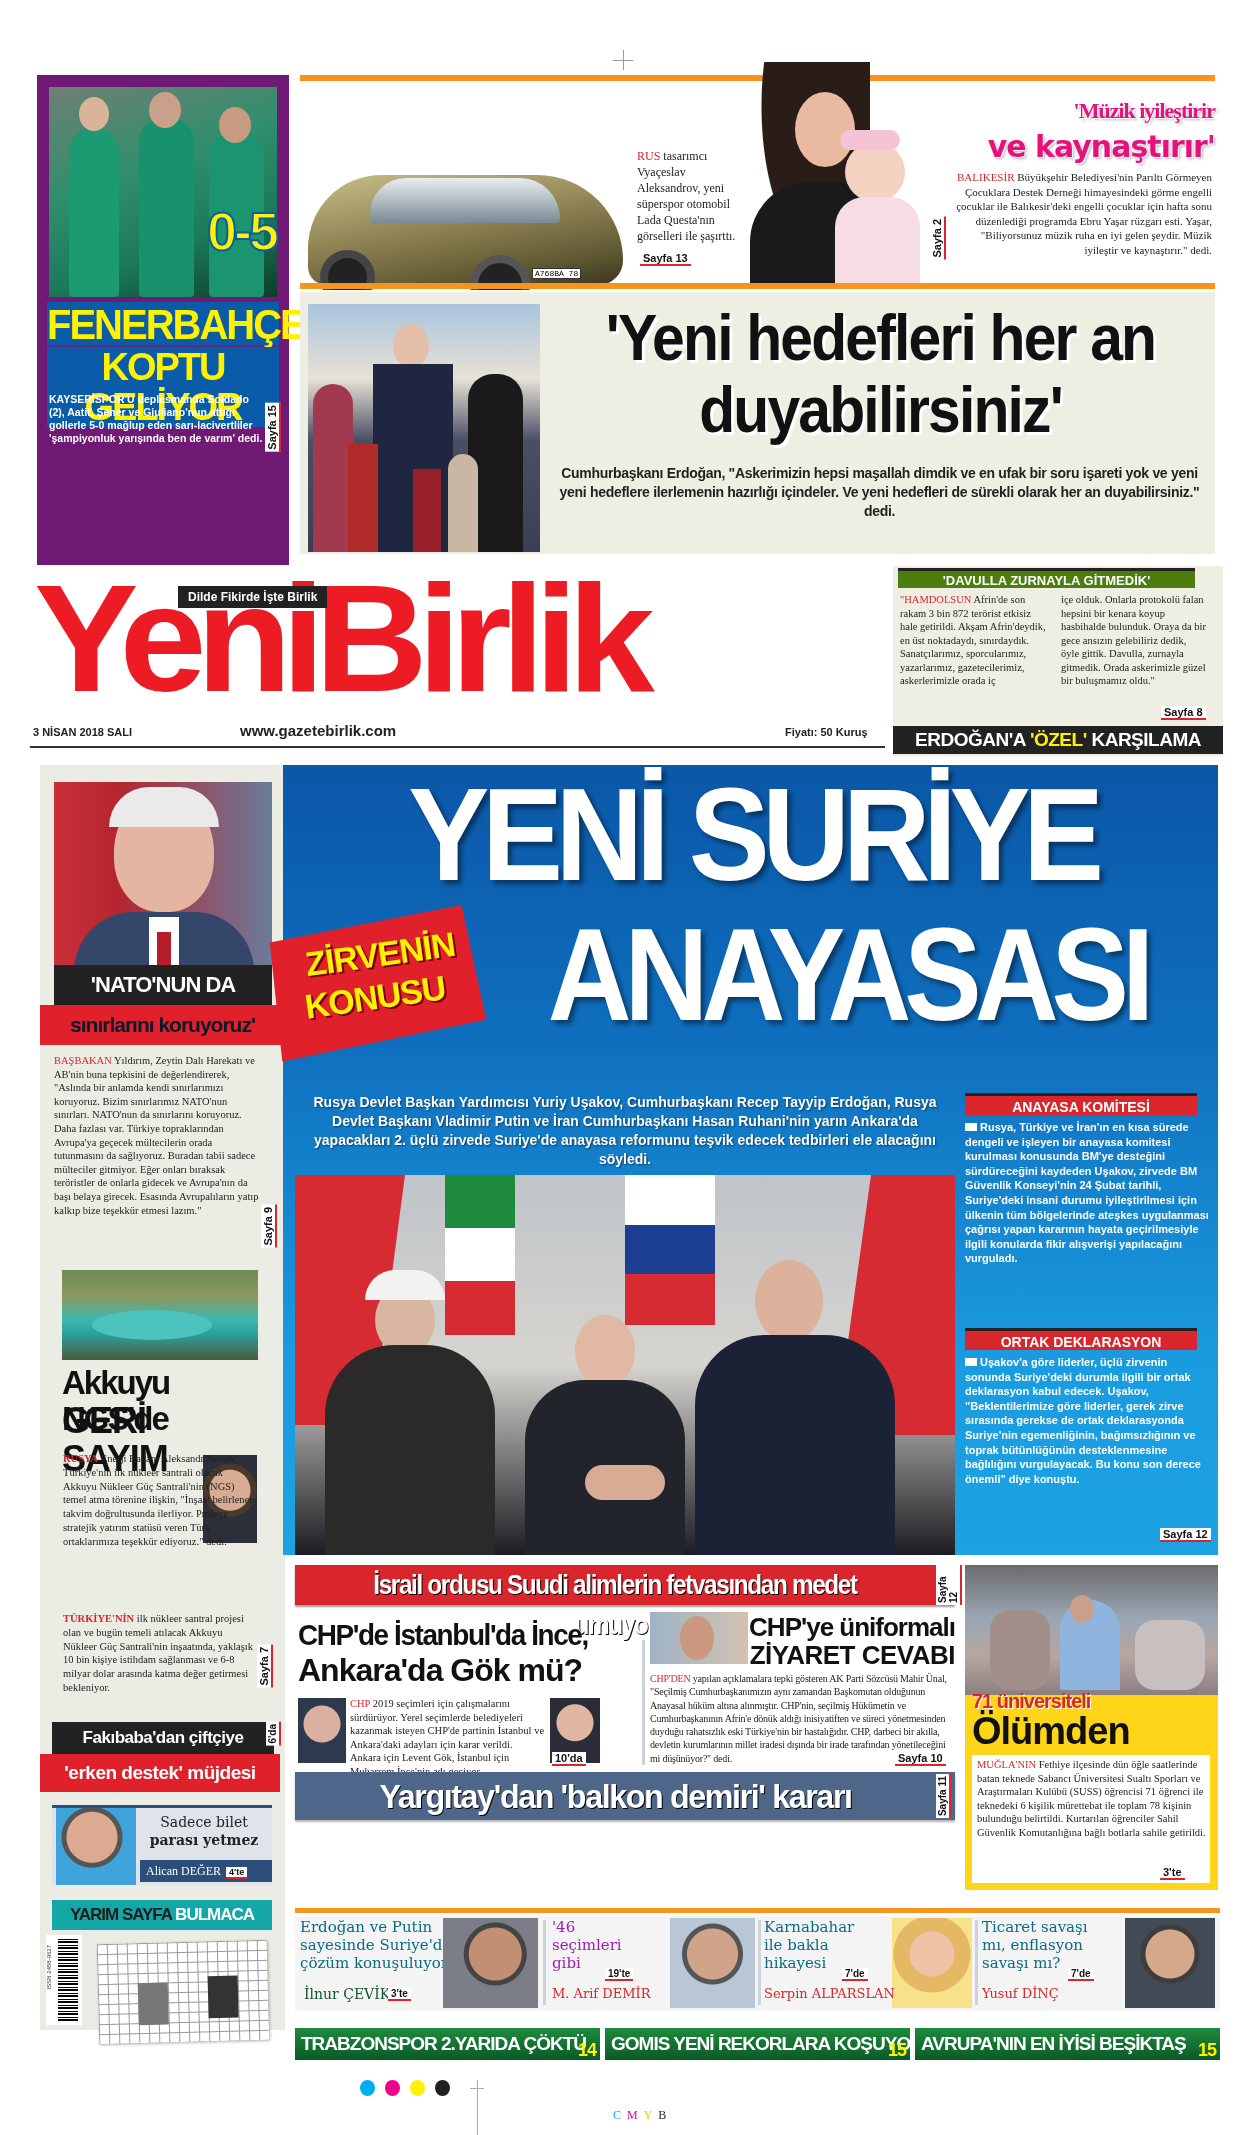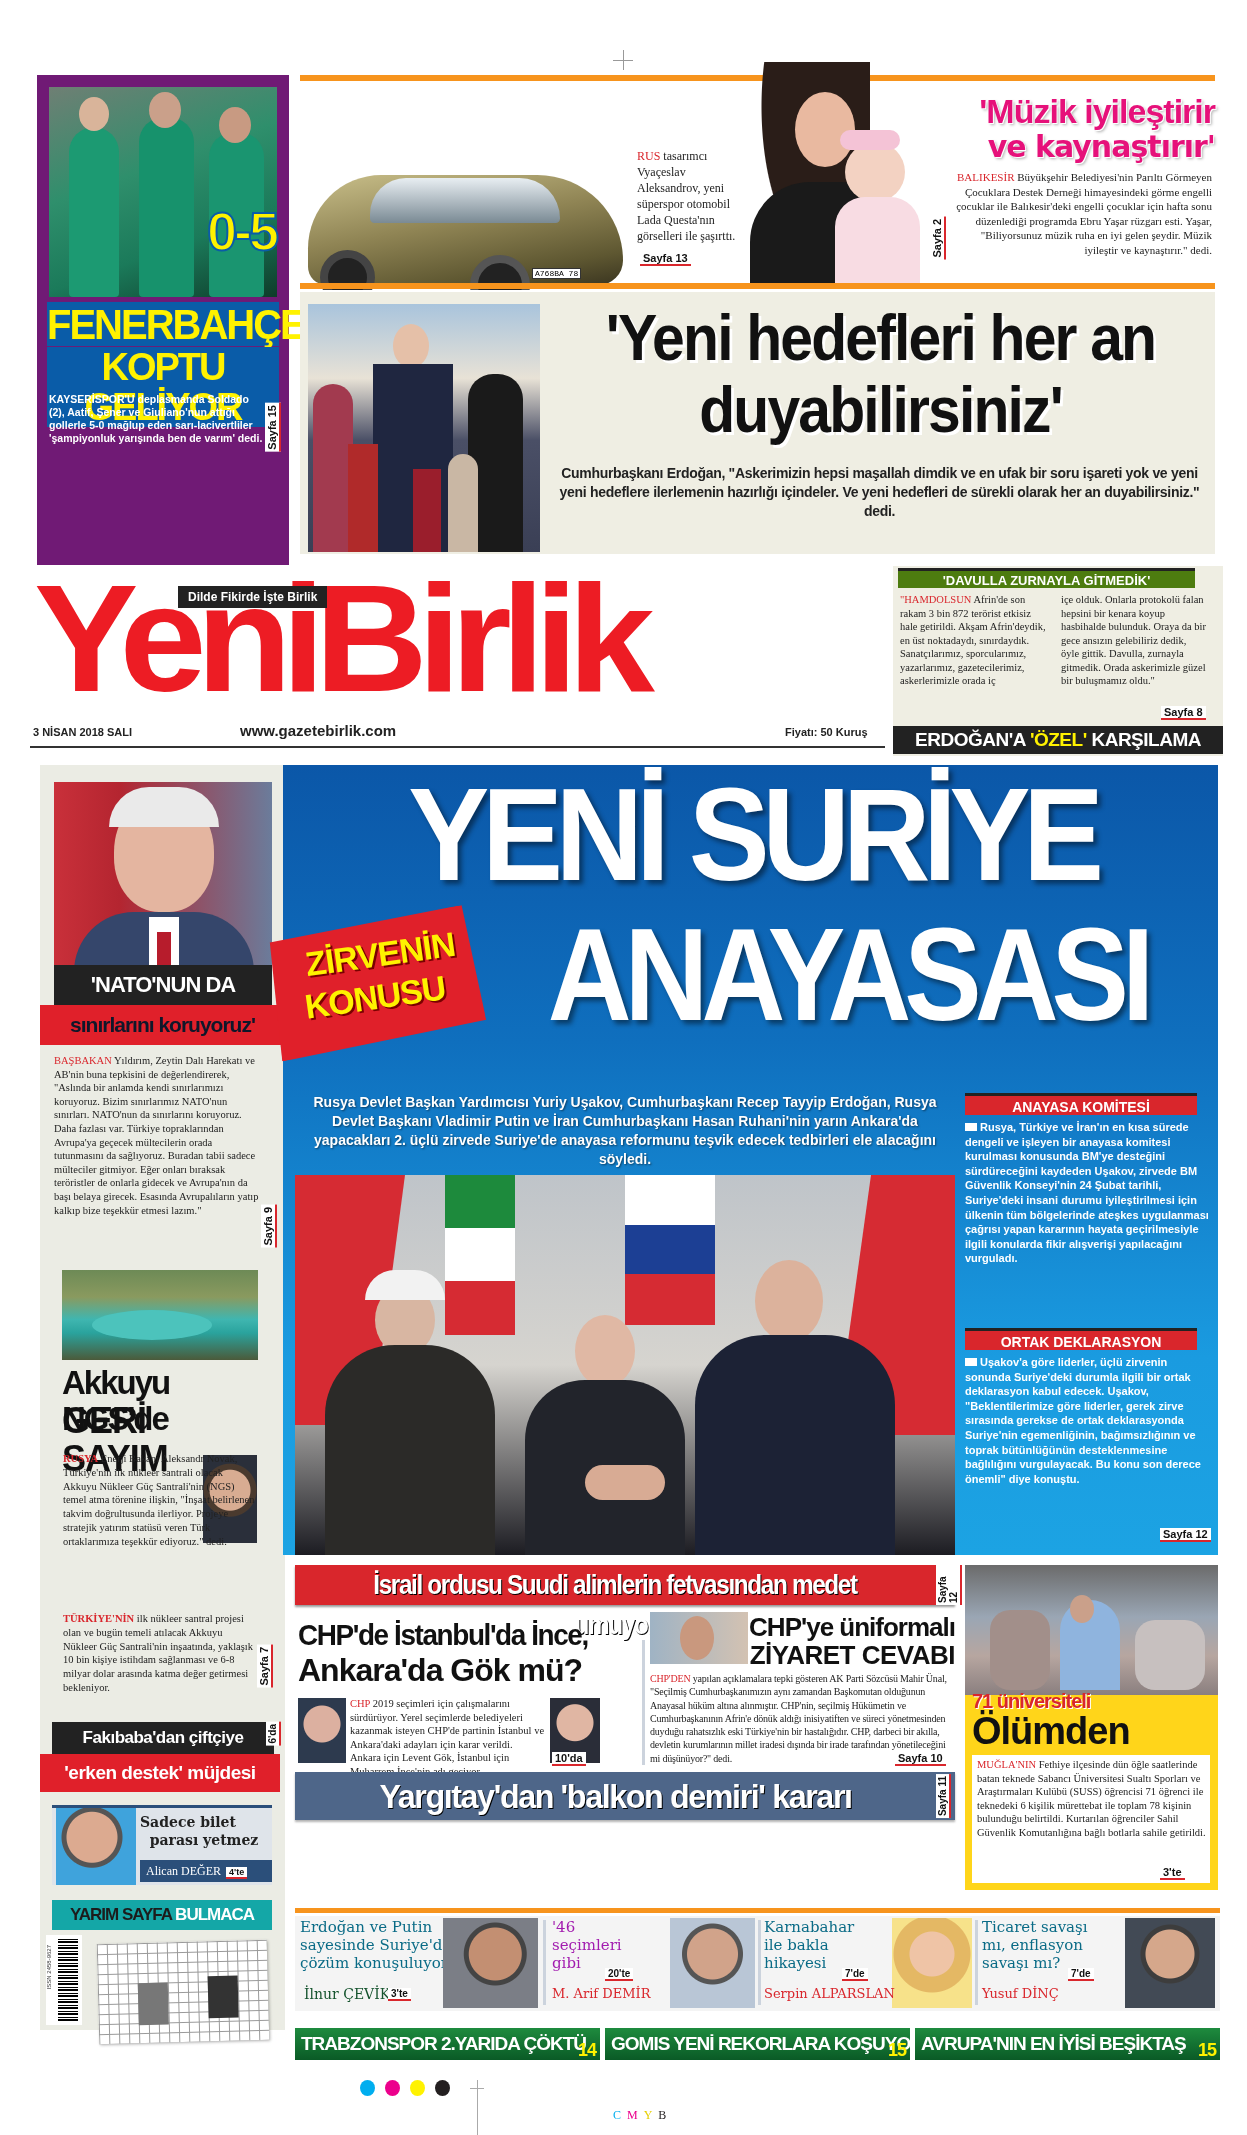--- a/index.html
+++ b/index.html
@@ -53,21 +53,21 @@
 <div class="abs" style="left:750px;top:82px;width:470px;height:200px">
   <div class="photo" style="left:0;top:-20px;width:200px;height:222px">
     <div class="abs" style="left:0;top:0;width:120px;height:222px;background:radial-gradient(ellipse at 60% 20%,#2a1d18 0 60px,transparent 61px)"></div>
     <div class="abs" style="left:45px;top:30px;width:60px;height:75px;border-radius:50%;background:#e9b9a0"></div>
     <div class="abs" style="left:0;top:120px;width:150px;height:102px;border-radius:60px 60px 0 0;background:#1a1a1a"></div>
     <div class="abs" style="left:95px;top:80px;width:60px;height:60px;border-radius:50%;background:#f3d2c2"></div>
     <div class="abs" style="left:90px;top:68px;width:60px;height:20px;border-radius:10px;background:#f4c3d6"></div>
     <div class="abs" style="left:85px;top:135px;width:85px;height:87px;border-radius:30px 30px 0 0;background:#f8dce3"></div>
   </div>
   <div class="sayfa-v" style="left:180px;top:135px">Sayfa 2</div>
-  <div class="abs" style="left:185px;top:12px;width:280px;text-align:right;font-family:Liberation Sans, sans-serif;font-weight:900;font-size:34px;line-height:34px;color:#e6117a;letter-spacing:-1px;text-shadow:1px 1px 0 #fff,2px 2px 3px rgba(0,0,0,.3)">'Müzik iyileştirir</div>
+  <div class="abs" style="left:185px;top:12px;width:280px;text-align:right;font-family:Liberation Serif, serif;font-weight:900;font-size:22px;line-height:34px;color:#e6117a;letter-spacing:-1px;text-shadow:1px 1px 0 #fff,2px 2px 3px rgba(0,0,0,.3)">'Müzik iyileştirir</div>
   <div class="abs" style="left:185px;top:48px;width:280px;text-align:right;font-family:'DejaVu Sans',sans-serif;font-weight:900;font-size:30px;line-height:34px;color:#e6117a;letter-spacing:-1px;text-shadow:1px 1px 0 #fff,2px 2px 3px rgba(0,0,0,.3)">ve kaynaştırır'</div>
   <p class="abs" style="left:200px;top:88px;width:262px;text-align:right;font-size:11px;line-height:14.5px">
     <span class="red">BALIKESİR</span><span> Büyükşehir Belediyesi'nin Parıltı Görmeyen Çocuklara Destek Derneği himayesindeki görme engelli çocuklar ile Balıkesir'deki engelli çocuklar için hafta sonu düzenlediği programda Ebru Yaşar rüzgarı esti. Yaşar, "Biliyorsunuz müzik ruha en iyi gelen şeydir. Müzik iyileştir ve kaynaştırır." dedi.</span>
   </p>
 </div>
 <div class="abs" style="left:300px;top:283px;width:915px;height:6px;background:#f7941d"></div>
 
 <div class="abs" style="left:300px;top:292px;width:915px;height:262px;background:#efeee3">
   <div class="photo" style="left:8px;top:12px;width:232px;height:248px;background:linear-gradient(180deg,#a9c4dc 0%,#e8e2d6 30%,#4a4f66 55%,#3a3f55 100%)">
     <div class="abs" style="left:85px;top:20px;width:36px;height:44px;border-radius:50%;background:#e5c0a8"></div>
@@ -132,21 +132,21 @@
   <span class="red" style="font-weight:700">TÜRKİYE'NİN</span><span> ilk nükleer santral projesi olan ve bugün temeli atılacak Akkuyu Nükleer Güç Santrali'nin inşaatında, yaklaşık 10 bin kişiye istihdam sağlanması ve 6-8 milyar dolar arasında katma değer getirmesi bekleniyor.</span>
 </p>
 <div class="sayfa-v" style="left:257px;top:1645px">Sayfa 7</div>
 
 <div class="abs cond" style="left:52px;top:1722px;width:222px;height:32px;background:#222;color:#fff;text-align:center;font-size:17px;line-height:32px;letter-spacing:-.5px">Fakıbaba'dan çiftçiye</div>
 <div class="abs cond" style="left:40px;top:1754px;width:240px;height:38px;background:#e0202a;color:#fff;text-align:center;font-size:19px;line-height:38px;letter-spacing:-.5px">'erken destek' müjdesi</div>
 <div class="sayfa-v" style="left:266px;top:1722px;font-size:10px">6'da</div>
 
 <div class="abs" style="left:52px;top:1805px;width:220px;height:80px;background:#dfe4ea;border-top:3px solid #2b4f7a">
   <div class="abs" style="left:4px;top:0;width:80px;height:77px;background:radial-gradient(circle at 45% 38%,#dcaa90 0 25px,#555 26px 30px,#3fa3dc 31px)"></div>
-  <div class="abs serif" style="left:88px;top:6px;width:128px;text-align:left;font-size:14px;font-weight:700;color:#222">Sadece bilet</div>
+  <div class="abs serif" style="left:88px;top:6px;width:128px;text-align:center;font-size:14px;font-weight:400;color:#222">Sadece bilet</div>
   <div class="abs serif" style="left:88px;top:24px;width:128px;text-align:center;font-size:14px;font-weight:700;color:#222">parası yetmez</div>
   <div class="abs" style="left:88px;top:52px;width:132px;height:22px;background:#2b4f7a;color:#fff;font-size:12px;line-height:22px;padding-left:6px">
     <span>Alican DEĞER</span>
     <span class="sayfa" style="font-size:9px;margin-left:2px">4'te</span>
   </div>
 </div>
 
 <div class="abs" style="left:52px;top:1900px;width:220px;height:30px;background:#14a7a7;font-family:'Liberation Sans',sans-serif;font-weight:700;font-size:17px;line-height:30px;text-align:center;letter-spacing:-1px">
   <span style="color:#1c1c1c">YARIM SAYFA </span><span style="color:#fff">BULMACA</span>
 </div>
@@ -246,21 +246,21 @@
   <div class="abs" style="left:145px;top:0;width:95px;height:90px;background:radial-gradient(circle at 55% 40%,#c38f72 0 26px,#444 27px 31px,#7b7e86 32px)"></div>
   <div class="abs serif" style="left:6px;top:68px;font-size:14px;color:#14532d">İlnur ÇEVİK</div>
   <span class="abs sayfa" style="left:90px;top:70px;font-size:10px">3'te</span>
 </div>
 <div class="abs" style="left:543px;top:1920px;width:3px;height:85px;background:#ccd3dd"></div>
 
 <div class="abs" style="left:550px;top:1918px;width:205px;height:90px">
   <div class="abs serif" style="left:2px;top:0;width:80px;font-size:15px;line-height:18px;color:#a21caf">'46 seçimleri gibi</div>
   <div class="abs" style="left:120px;top:0;width:85px;height:90px;background:radial-gradient(circle at 50% 40%,#d1a38a 0 25px,#555 26px 30px,#b9c6d6 31px)"></div>
   <div class="abs serif" style="left:2px;top:68px;font-size:13px;color:#d9262c">M. Arif DEMİR</div>
-  <span class="abs sayfa" style="left:55px;top:50px;font-size:10px">20'te</span>
+  <span class="abs sayfa" style="left:55px;top:50px;font-size:10px">19'te</span>
 </div>
 <div class="abs" style="left:758px;top:1920px;width:3px;height:85px;background:#ccd3dd"></div>
 
 <div class="abs" style="left:762px;top:1918px;width:210px;height:90px">
   <div class="abs serif" style="left:2px;top:0;width:95px;font-size:15px;line-height:18px;color:#0a6b86">Karnabahar ile bakla hikayesi</div>
   <div class="abs" style="left:130px;top:0;width:80px;height:90px;background:radial-gradient(circle at 50% 40%,#efc4a6 0 22px,#e4b864 23px 38px,#f7e28a 39px)"></div>
   <div class="abs serif" style="left:2px;top:68px;font-size:13px;color:#d9262c">Serpin ALPARSLAN</div>
   <span class="abs sayfa" style="left:80px;top:50px;font-size:10px">7'de</span>
 </div>
 <div class="abs" style="left:975px;top:1920px;width:3px;height:85px;background:#ccd3dd"></div>

